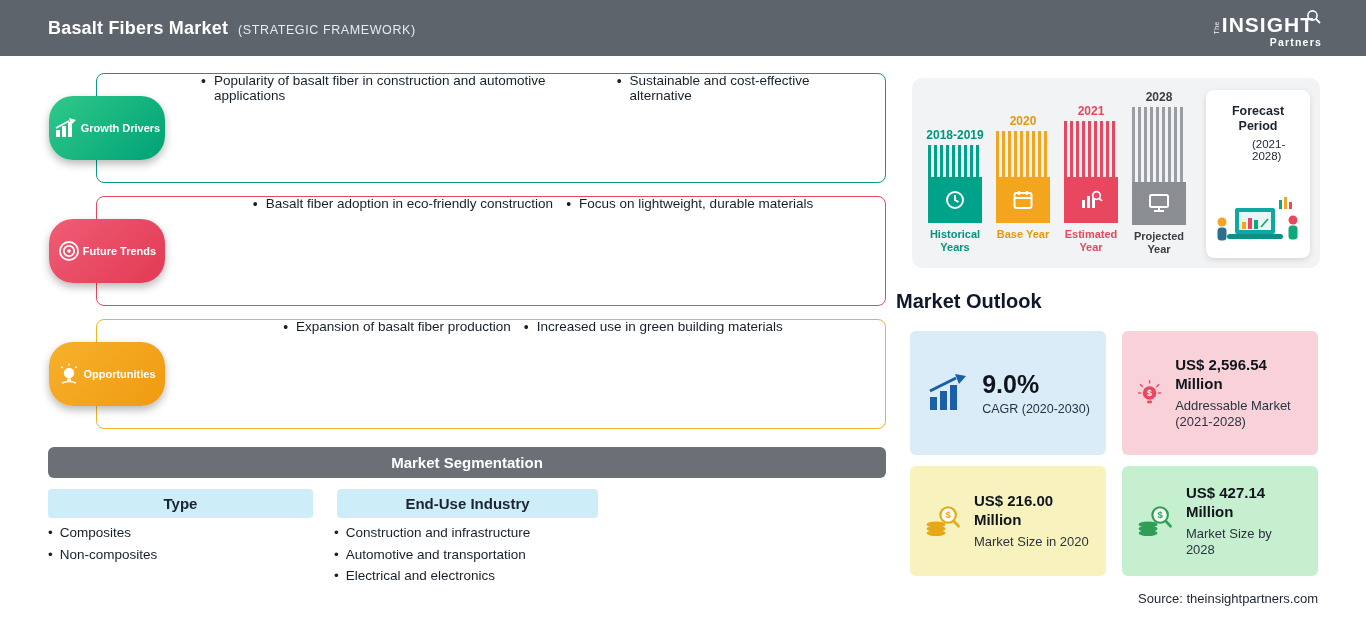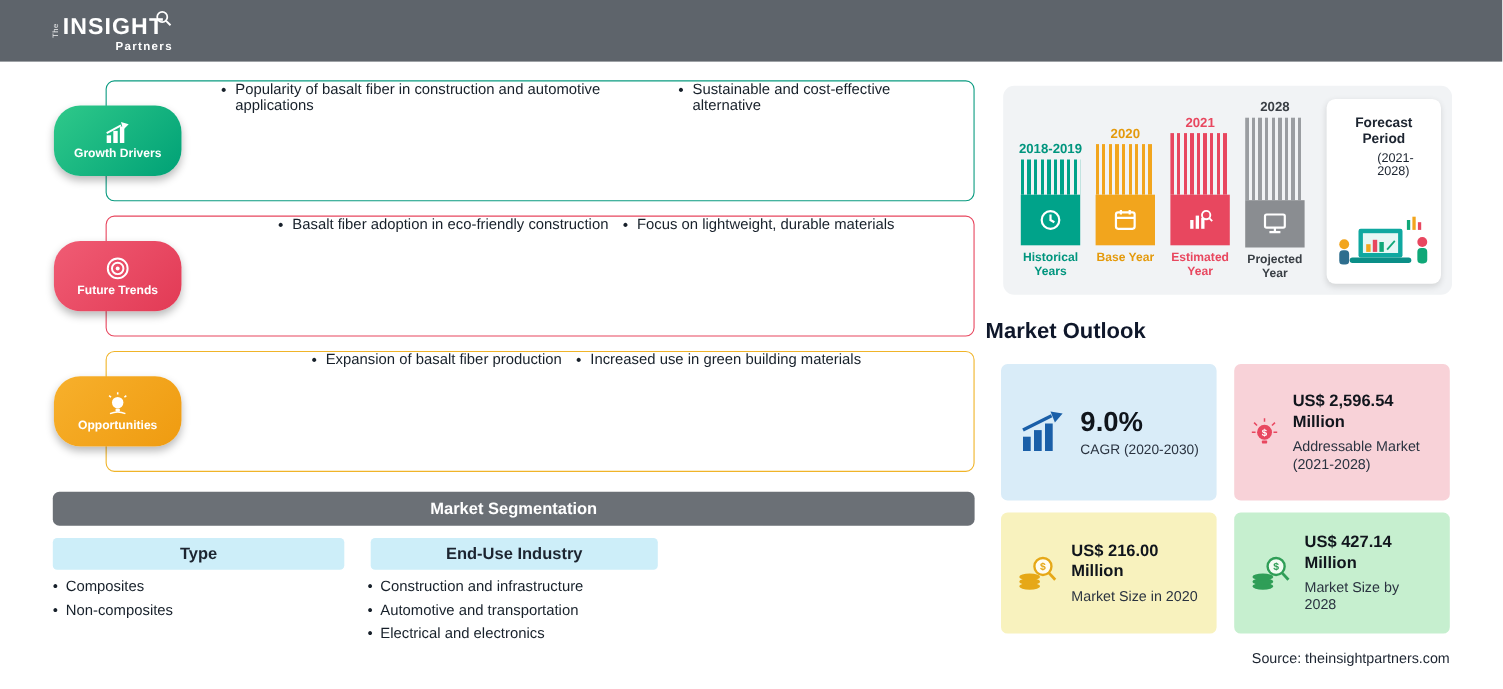--- a/index.html
+++ b/index.html
@@ -18,21 +18,21 @@
   .logo-insight { font-size:21px; font-weight:bold; letter-spacing:1px; }
   .logo-mag { margin-left:-8px; margin-bottom:10px; }
   .logo-partners { font-size:10.5px; font-weight:bold; letter-spacing:1.2px; margin-top:2px; }
 
   
   .section { position:absolute; left:96px; width:790px; height:110px; border-radius:8px; background:#fff; }
   .sec-0 { border:1.6px solid #0a9b80; }
   .sec-1 { border:1.6px solid #e8475f; }
   .sec-2 { border:1.6px solid #f0b429; }
   .blob { position:absolute; left:-48px; top:50%; transform:translateY(-50%);
-          width:116px; height:64px; border-radius:24px; display:flex; flex-direction:column;
+          width:116px; height:64px; border-radius:24px; display:flex; flex-direction:row;
           align-items:center; justify-content:center; gap:3px; box-shadow:0 4px 8px rgba(0,0,0,.28); }
   .blob-0 { background:linear-gradient(135deg,#2fc98a,#00a176); }
   .blob-1 { background:linear-gradient(135deg,#f05c74,#e23a55); }
   .blob-2 { background:linear-gradient(135deg,#f7b02c,#ef9b10); }
   .blob-label { color:#fff; font-size:11px; font-weight:bold; }
   .bullets { list-style:none; height:100%; display:flex; flex-direction:row; justify-content:center;
              gap:13px; padding-left:104px; padding-right:20px; }
   .bullets li { display:flex; font-size:13.5px; color:#17202a; line-height:1.1; }
   .bullets li::before { content:"•"; margin-right:8px; font-size:14px; }
 
@@ -92,20 +92,24 @@
   .ocard-blue .odesc { margin-top:2px; font-size:12.5px; }
 
   .source { position:absolute; top:591px; right:48px; font-size:13px; color:#1c2430; }
 </style>
 </head>
 <body>
 
 <div class="page">
 
   <div class="topbar">
+    <div class="titlewrap">
+      <span class="page-title">Basalt Fibers Market</span>
+      <span class="page-subtitle">(STRATEGIC FRAMEWORK)</span>
+    </div>
     <div class="logo">
       <div class="logo-row">
         <span class="logo-the">The</span>
         <span class="logo-insight">INSIGHT</span>
         <svg class="logo-mag" width="16" height="16" viewBox="0 0 16 16">
           <circle cx="6.5" cy="6.5" r="4.6" fill="none" stroke="#fff" stroke-width="1.6"></circle>
           <line x1="10" y1="10" x2="14" y2="14" stroke="#fff" stroke-width="1.8"></line>
         </svg>
       </div>
       <span class="logo-partners">Partners</span>

